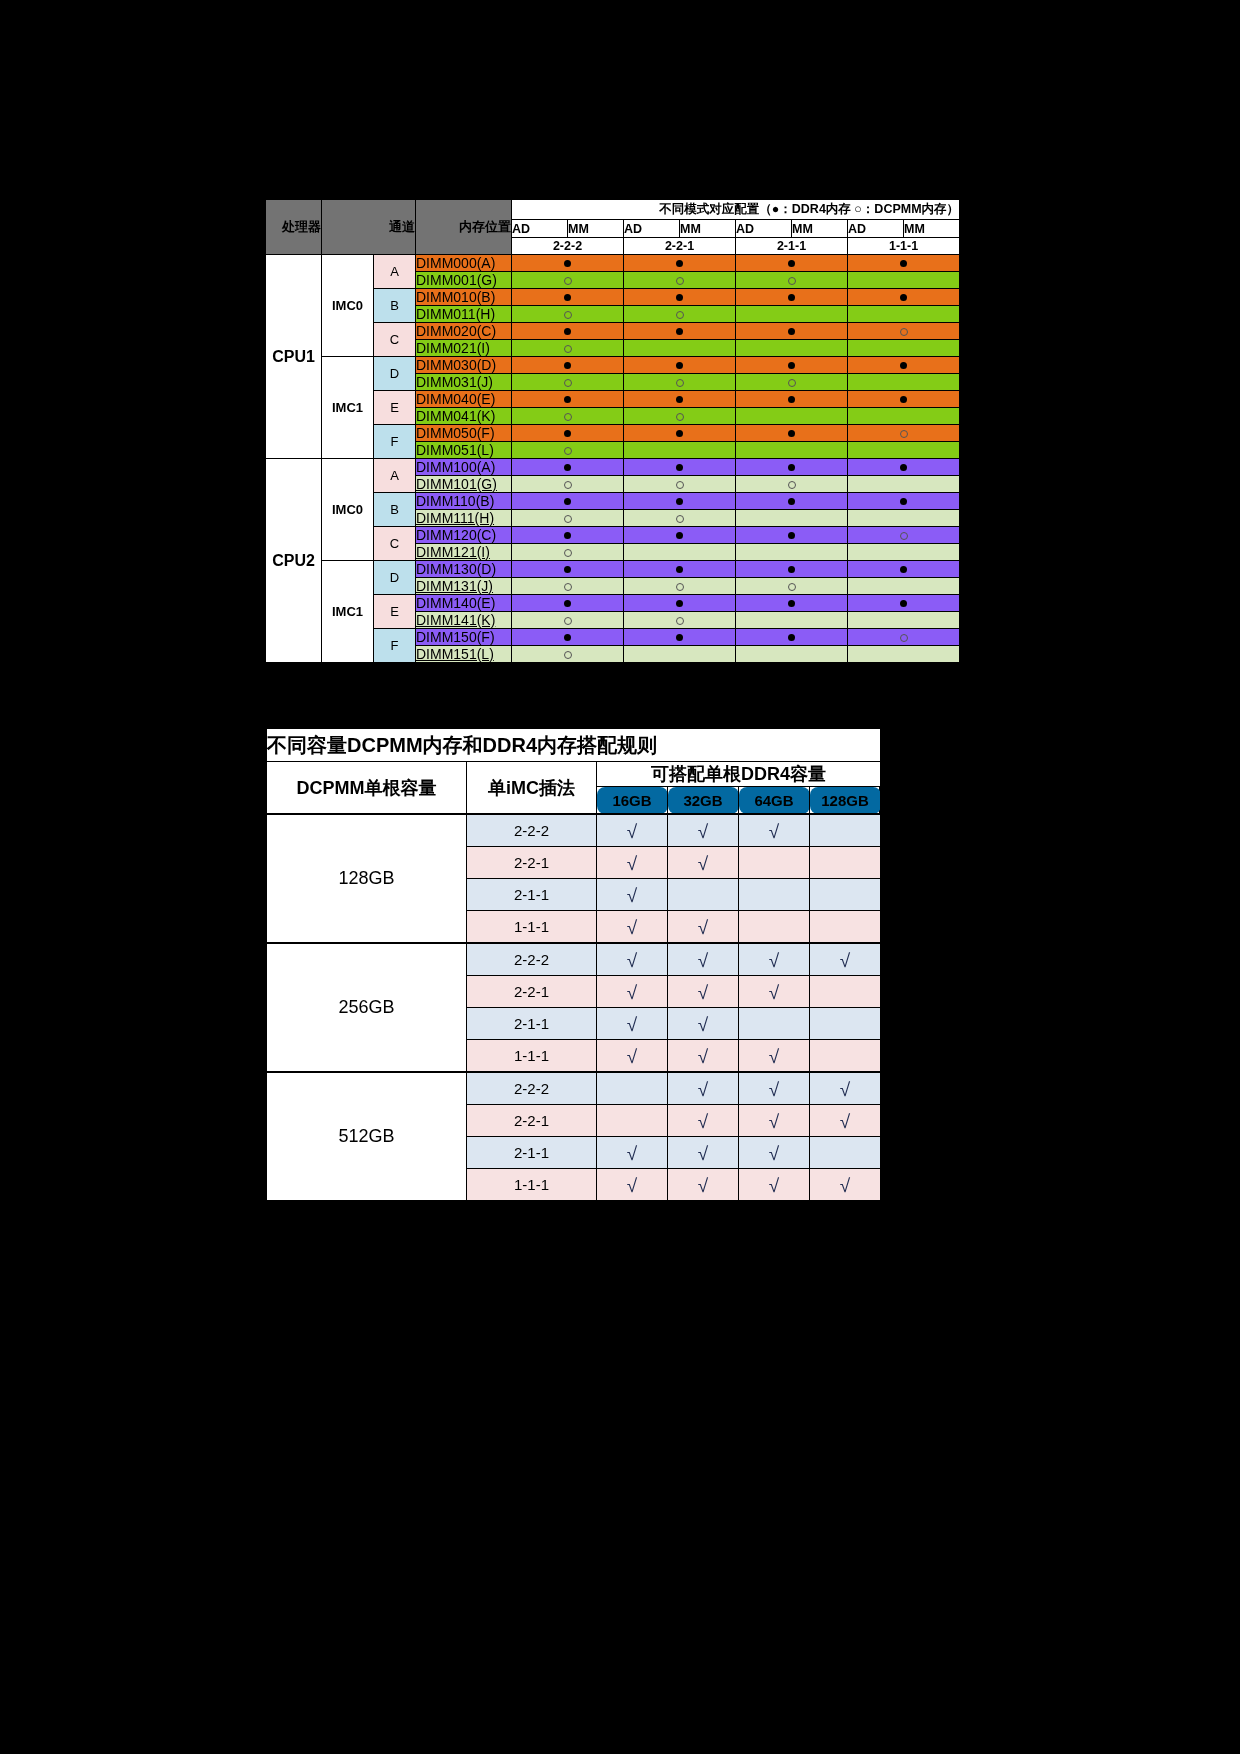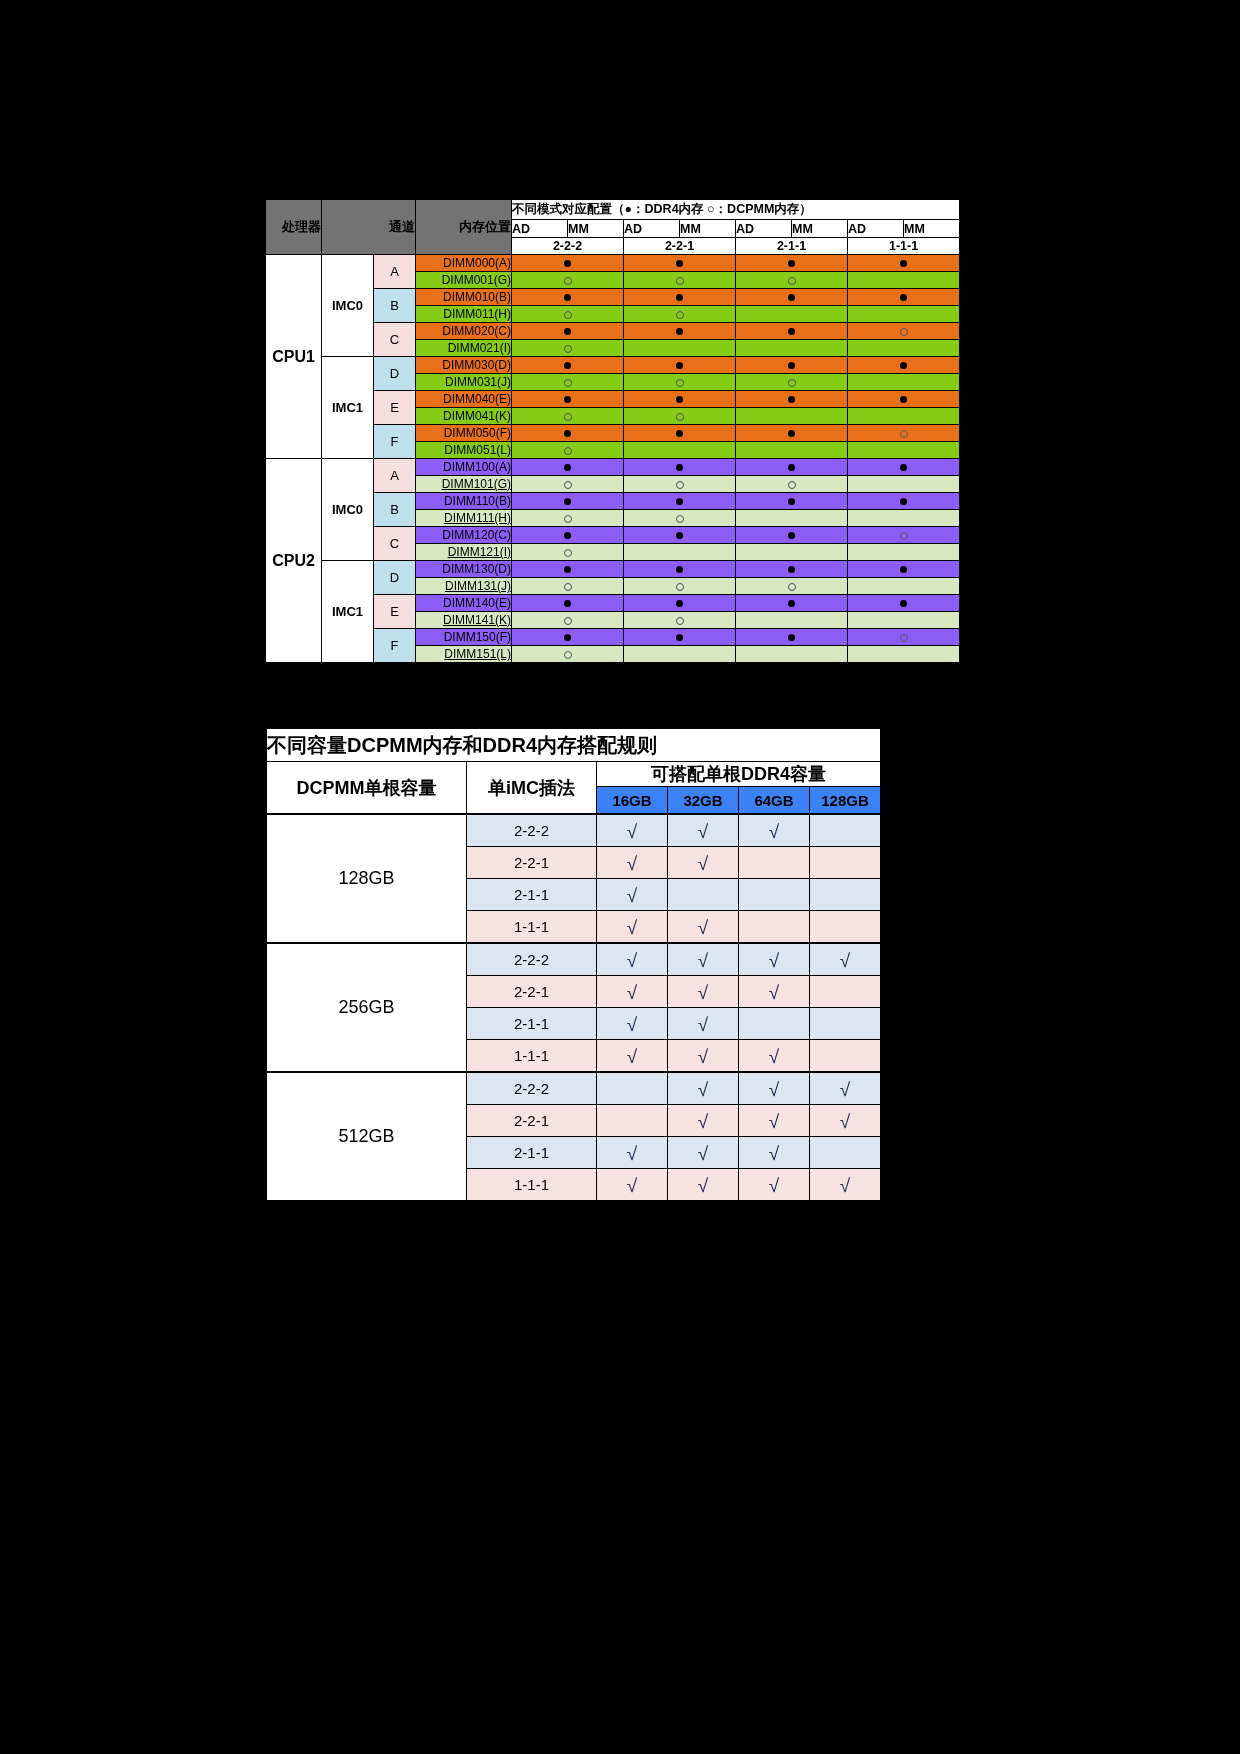--- a/index.html
+++ b/index.html
@@ -3,44 +3,44 @@
 <meta charset="utf-8">
 <style>
   html,body{margin:0;padding:0;background:#000;}
   body{width:1240px;height:1754px;position:relative;font-family:"Liberation Sans","DejaVu Sans",sans-serif;}
 
   
   #t1-wrap{position:absolute;left:264px;top:198px;width:695px;background:#fff;border:1px solid #000;box-sizing:border-box;}
   table.t1{border-collapse:collapse;width:100%;table-layout:fixed;}
   table.t1 td,table.t1 th{border:1px solid #000;padding:0;margin:0;font-weight:normal;}
   .t1 .hcell{font-size:13px;font-weight:bold;text-align:right;color:#000;background:#737373;}
-  .t1 .modehdr{font-size:12.5px;font-weight:bold;text-align:left;background:#fff;height:19px;}
+  .t1 .modehdr{font-size:12.5px;font-weight:bold;text-align:right;background:#fff;height:19px;}
   .t1 .adhdr{font-size:12.5px;font-weight:bold;background:#fff;height:17px;}
   .t1 .grphdr{font-size:12.5px;font-weight:bold;text-align:center;background:#fff;height:16px;}
   .t1 .cpucell{font-size:16px;font-weight:bold;text-align:center;background:#fff;}
   .t1 .imccell{font-size:13px;font-weight:bold;text-align:center;background:#fff;}
   .t1 .chcell{font-size:13px;text-align:center;}
   .t1 .ch-pink{background:#f7dede;}
   .t1 .ch-blue{background:#bde0ec;}
-  .t1 .dimm{font-size:12px;text-align:right;height:16px;line-height:16px;white-space:nowrap;}
+  .t1 .dimm{font-size:14px;text-align:left;height:16px;line-height:16px;white-space:nowrap;}
   .t1 .sym{text-align:center;height:16px;line-height:16px;font-size:12px;}
   .o1{background:#e8701a;}   
   .o2{background:#84cc16;}   
   .g1{background:#8b5cf6;}   
   .g2{background:#d7e7bf;text-decoration:underline;}   
   .dot{display:inline-block;width:7px;height:7px;border-radius:50%;background:#000;vertical-align:middle;}
   .ring{display:inline-block;width:6px;height:6px;border-radius:50%;border:1.2px solid #555;vertical-align:middle;box-sizing:content-box;}
 
   
   #t2-wrap{position:absolute;left:264px;top:726px;width:617px;background:#fff;border:2px solid #000;box-sizing:border-box;}
   table.t2{border-collapse:collapse;width:100%;table-layout:fixed;}
   table.t2 td{border:1px solid #000;padding:0;font-weight:normal;}
   .t2 .title{font-size:20px;font-weight:bold;text-align:left;height:32px;background:#fff;}
   .t2 .h1{font-size:18px;font-weight:bold;text-align:center;background:#fff;}
-  .t2 .h2{font-size:15px;font-weight:bold;text-align:center;background:#3b82f6;height:26px;}
+  .t2 .h2{font-size:15px;font-weight:bold;text-align:center;background:#0369a1;height:26px;border-radius:8px;}
   .t2 .cap{font-size:18px;text-align:center;background:#fff;}
   .t2 .mode{font-size:15px;text-align:center;height:31px;}
   .t2 .chk{text-align:center;height:31px;}
   .rb{background:#dce6f1;}  
   .rp{background:#f7e2e2;}  
   .check{font-size:19px;color:#1f2b50;line-height:1;display:inline-block;transform:translateY(1px);}
   .grpline{border-top:2px solid #000 !important;}
 </style>
 </head>
 <body>

